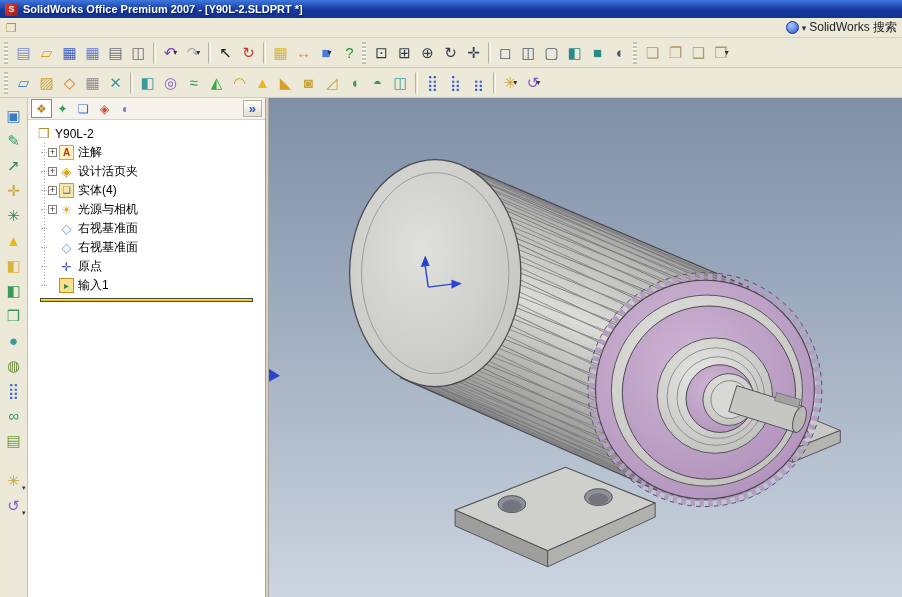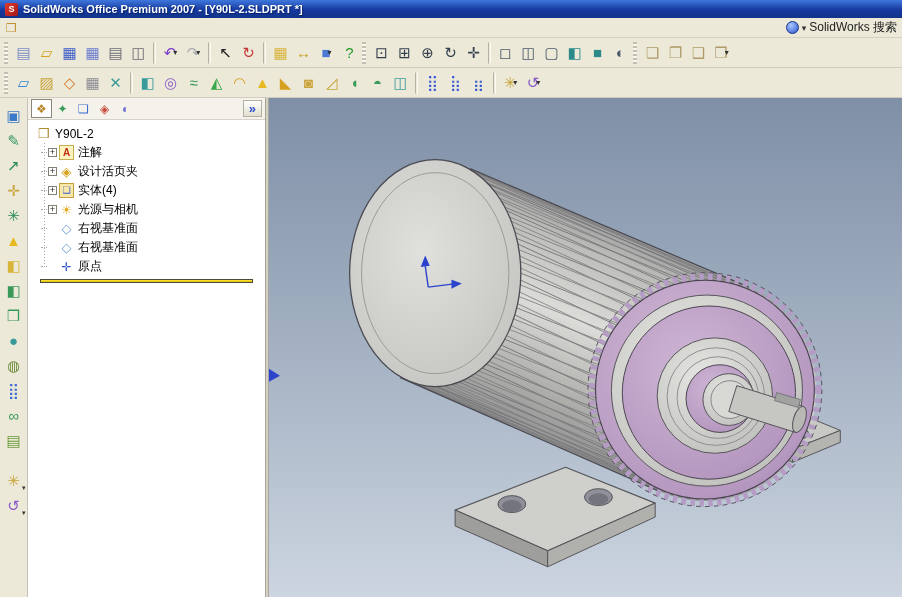--- a/index.html
+++ b/index.html
@@ -592,20 +592,26 @@
               <span class="tlabel">右视基准面</span>
             </div>
 
             <div class="tree-item">
               <span class="stub"></span>
               <span class="expander"></span>
               <span class="ticon ic-origin"></span>
               <span class="tlabel">原点</span>
             </div>
 
+            <div class="tree-item">
+              <span class="stub"></span>
+              <span class="expander"></span>
+              <span class="ticon ic-imported"></span>
+              <span class="tlabel">输入1</span>
+            </div>
           </div>
         <div class="rollback"></div>
       </div>
     </div>
 
     <div class="splitter"></div>
 
     <div class="viewport">
       <svg viewBox="0 0 636 499" preserveAspectRatio="xMinYMin meet">
         <defs>

